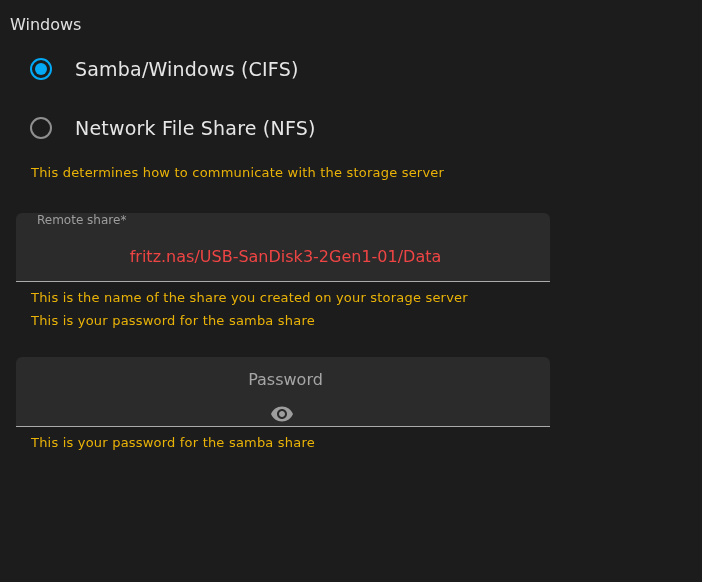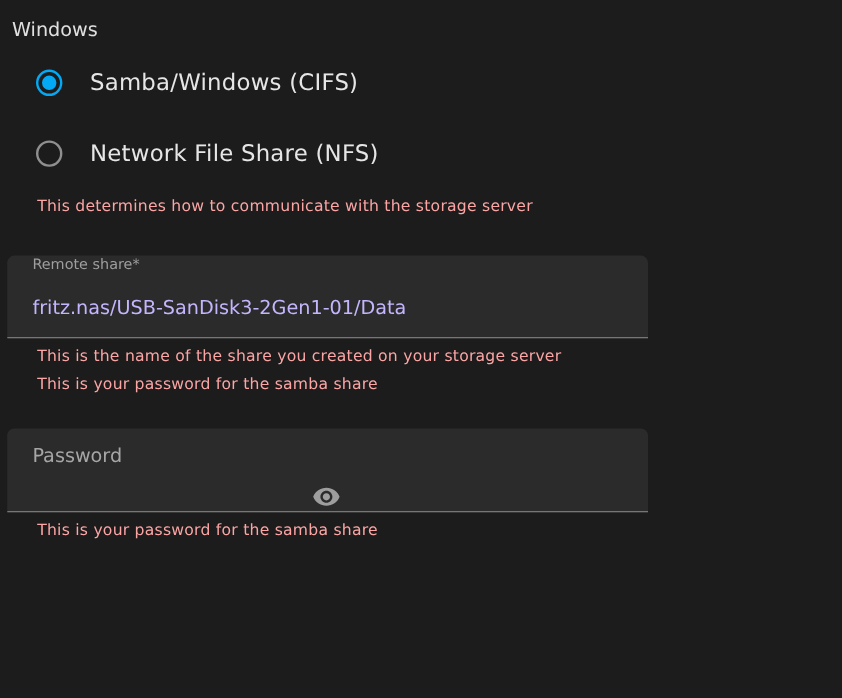--- a/index.html
+++ b/index.html
@@ -48,29 +48,29 @@
     margin-left:23px;
     font-size:19px;
     color:#e6e6e6;
     letter-spacing:0.2px;
   }
 
   .helper {
     margin-left:31px;
     font-size:13px;
     line-height:15px;
-    color:#fca5a5;
+    color:#eab308;
     letter-spacing:0.2px;
   }
   .helper.protocol-helper { margin-top:26px; }
   .helper.under-field { margin-top:8px; }
 
   .field {
     width:534px;
-    margin-left:6px;
+    margin-left:16px;
     background:#2b2b2b;
     border-radius:6px 6px 0 0;
     border-bottom:1px solid #ababab;
     padding:0 16px 0 21px;
     display:flex;
     flex-direction:column;
     justify-content:center;
     position:relative;
   }
   .field.remote { height:69px; margin-top:33px; }
@@ -82,24 +82,25 @@
     line-height:14px;
     color:#9e9e9e;
     margin-bottom:4px;
   }
   .field input {
     background:transparent;
     border:none;
     outline:none;
     font-family:"DejaVu Sans", sans-serif;
     font-size:16px;
-    color:#c4b5fd;
+    color:#ef4444;
     padding:0;
     width:100%;
     flex:1 1 auto;
+    text-align:center;
   }
   .field input::placeholder { color:#a6a6a6; opacity:1; }
 
   .eye-button {
     flex:0 0 auto;
     width:24px; height:24px;
     margin-right:7px;
     cursor:pointer;
     display:flex; align-items:center; justify-content:center;
   }

